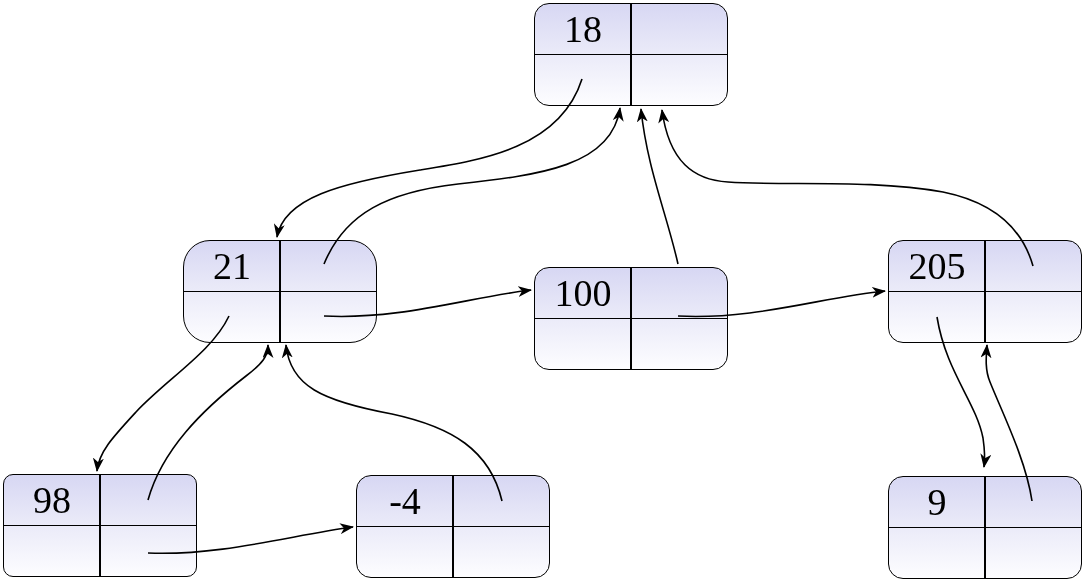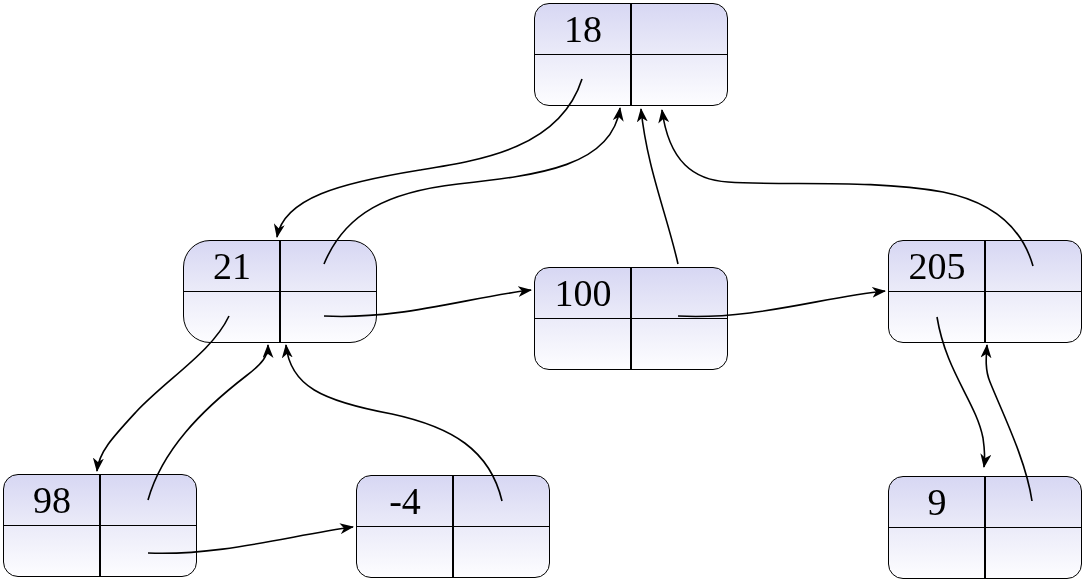--- a/index.html
+++ b/index.html
@@ -48,21 +48,21 @@
     line-height: 1;
     color: #000000;
     padding-bottom: 2px;
   }
 
   
   #node-12  { left: 534px; top: 3px;   }
   #node-21  { left: 183px; top: 240px; border-radius: 27px; }
   #node-100 { left: 534px; top: 240px; margin-top: 27px; }
   #node-121 { left: 888px; top: 240px; }
-  #node-98  { left: 3px;   top: 474px; }
+  #node-98  { left: 3px;   top: 474px; border-radius: 10px; }
   #node-m4  { left: 356px; top: 475px; }
   #node-9   { left: 888px; top: 476px; }
 
   
   #edges {
     position: absolute;
     left: 0; top: 0;
     width: 1084px;
     height: 584px;
     pointer-events: none;

